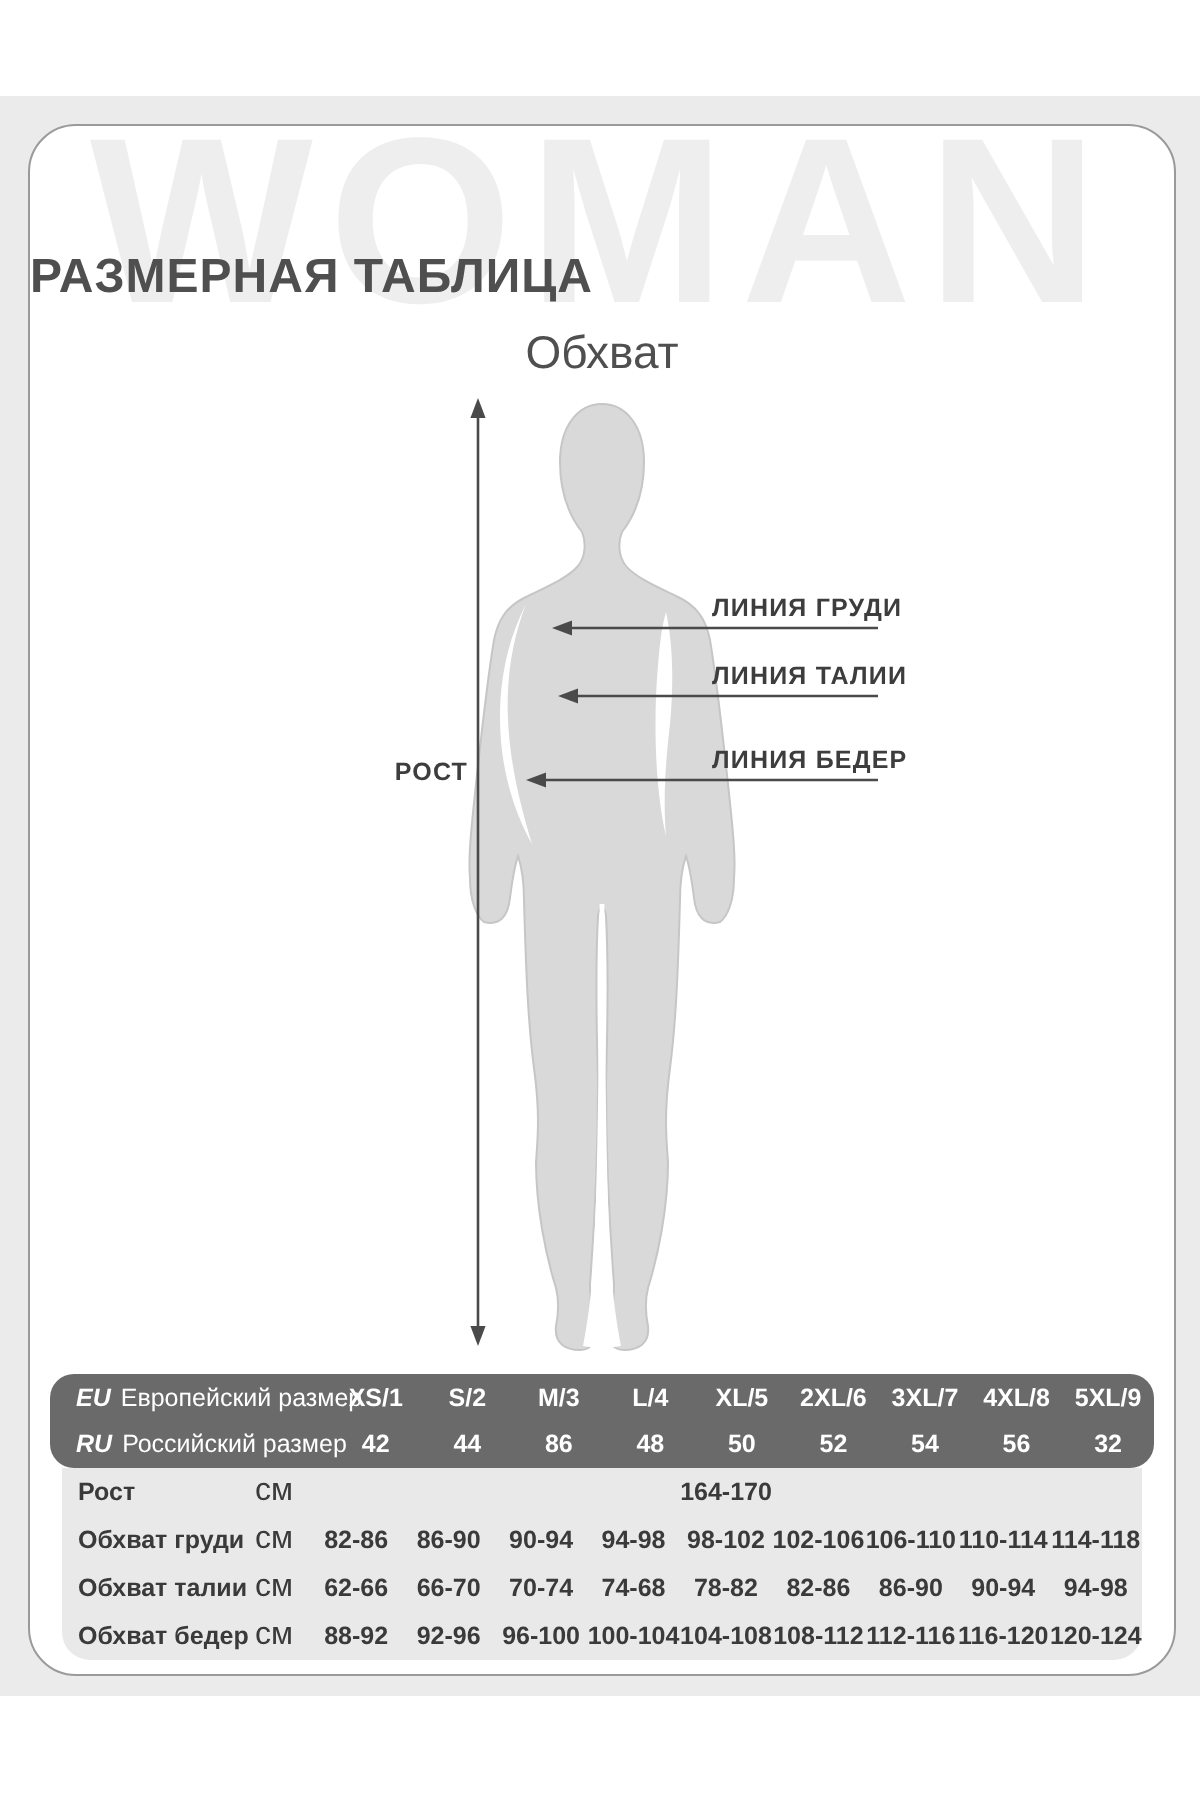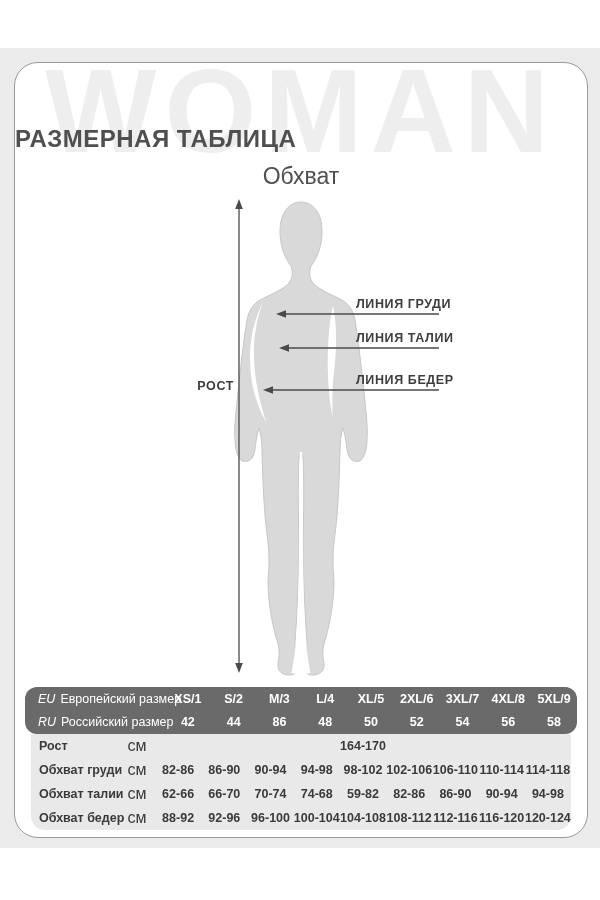--- a/index.html
+++ b/index.html
@@ -34,21 +34,21 @@
   .meas-stroke { stroke:#4a4a4a; stroke-width:1.3; }
   .meas-fill { fill:#4a4a4a; }
 
   .thead {
     position:absolute; left:10px; top:624px; width:552px; height:47px;
     background:#6a6a6a; border-radius:12px; color:#ffffff; z-index:2;
   }
   .thead table { width:100%; height:100%; border-collapse:collapse; table-layout:fixed; font-size:12.5px; }
   .thead td { text-align:center; font-weight:700; padding:0; white-space:nowrap; overflow:visible; }
   .thead td.hl { text-align:left; padding-left:13px; font-weight:400; }
-  .thead td.hl em { font-style:italic; font-weight:400; margin-right:5px; }
+  .thead td.hl em { font-style:italic; font-weight:700; margin-right:5px; }
 
   .tbody-blk {
     position:absolute; left:16px; top:671px; width:540px; height:96px;
     background:#e9e9e9; border-radius:0 0 14px 14px; color:#3a3a3a; z-index:1;
   }
   .tbody-blk table { width:100%; height:100%; border-collapse:collapse; table-layout:fixed; font-size:12.5px; }
   .tbody-blk td { text-align:center; font-weight:700; padding:0; white-space:nowrap; overflow:visible; }
   .tbody-blk td.bl { text-align:left; padding-left:8px; }
   .tbody-blk td.bu { font-weight:400; font-size:16px; }
 </style>
@@ -148,21 +148,21 @@
           <em>RU</em><span>Российский размер</span>
         </td>
         <td>42</td>
         <td>44</td>
         <td>86</td>
         <td>48</td>
         <td>50</td>
         <td>52</td>
         <td>54</td>
         <td>56</td>
-        <td>58</td>
+        <td>32</td>
       </tr>
     </tbody>
       </table>
   </div>
 
   <div class="tbody-blk">
     <table>
       <colgroup>
           <col style="width:88px">
           <col style="width:36px">
@@ -187,21 +187,21 @@
         <td>110-114</td>
         <td>114-118</td>
       </tr>
       <tr>
         <td class="bl">Обхват талии</td>
         <td class="bu">см</td>
         <td>62-66</td>
         <td>66-70</td>
         <td>70-74</td>
         <td>74-68</td>
-        <td>59-82</td>
+        <td>78-82</td>
         <td>82-86</td>
         <td>86-90</td>
         <td>90-94</td>
         <td>94-98</td>
       </tr>
       <tr>
         <td class="bl">Обхват бедер</td>
         <td class="bu">см</td>
         <td>88-92</td>
         <td>92-96</td>

